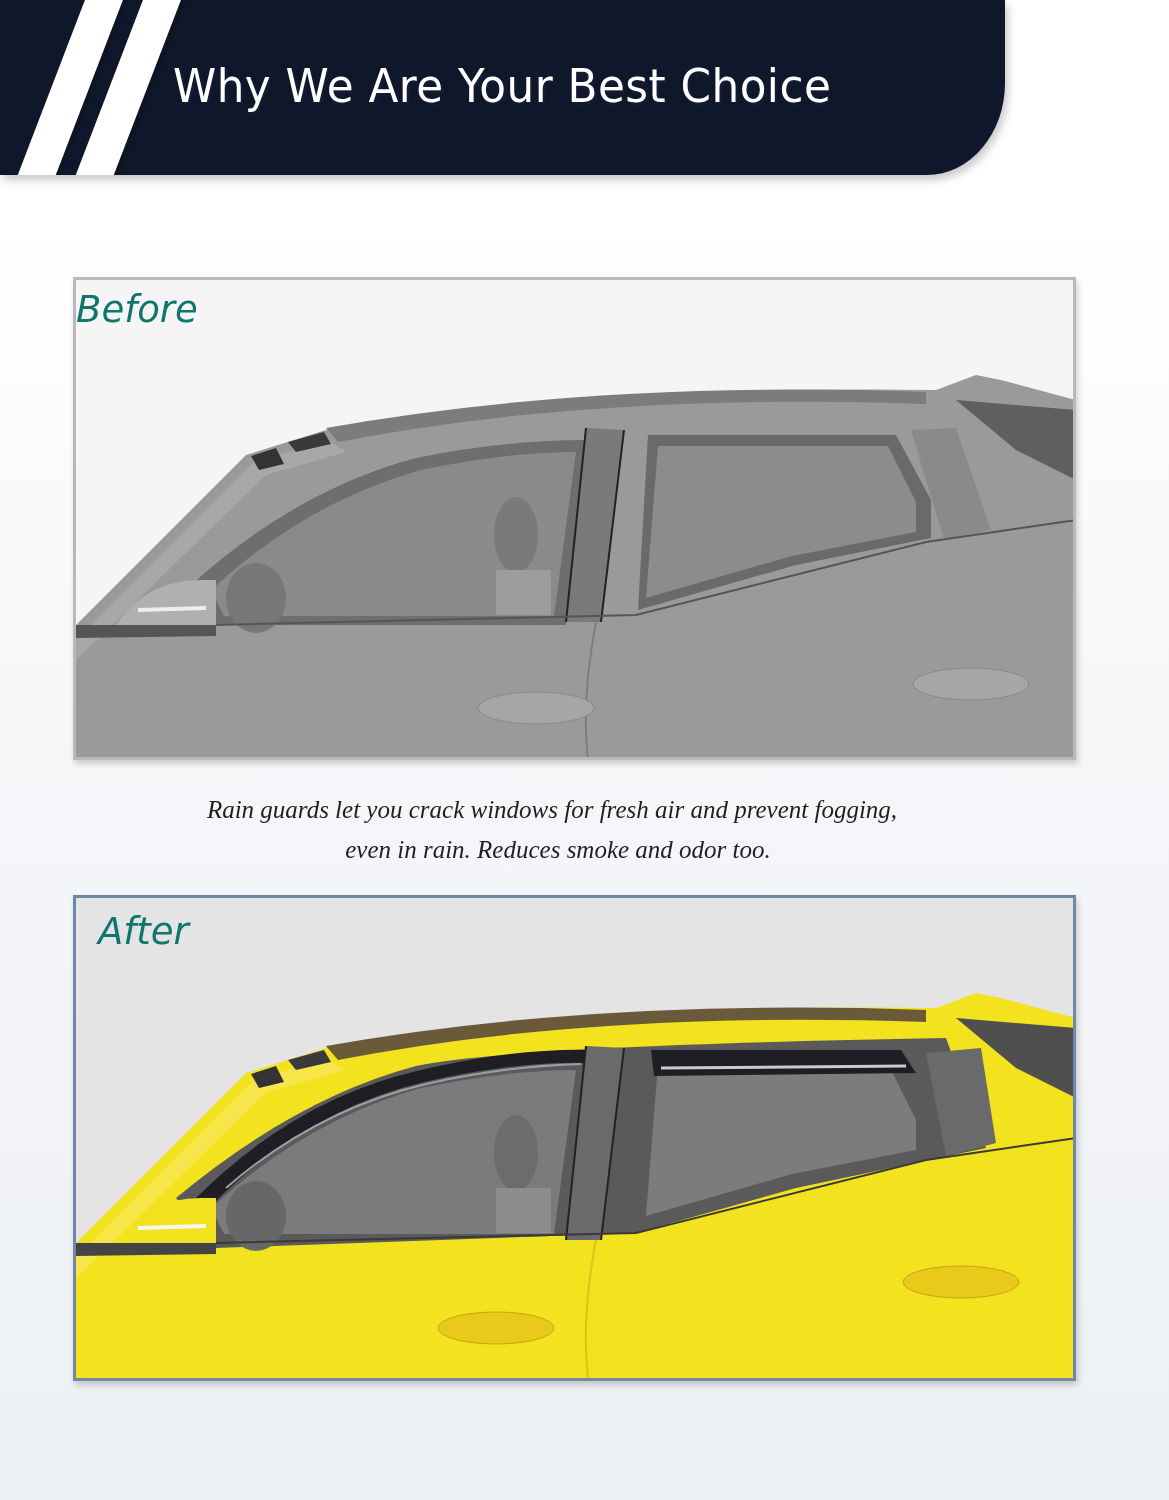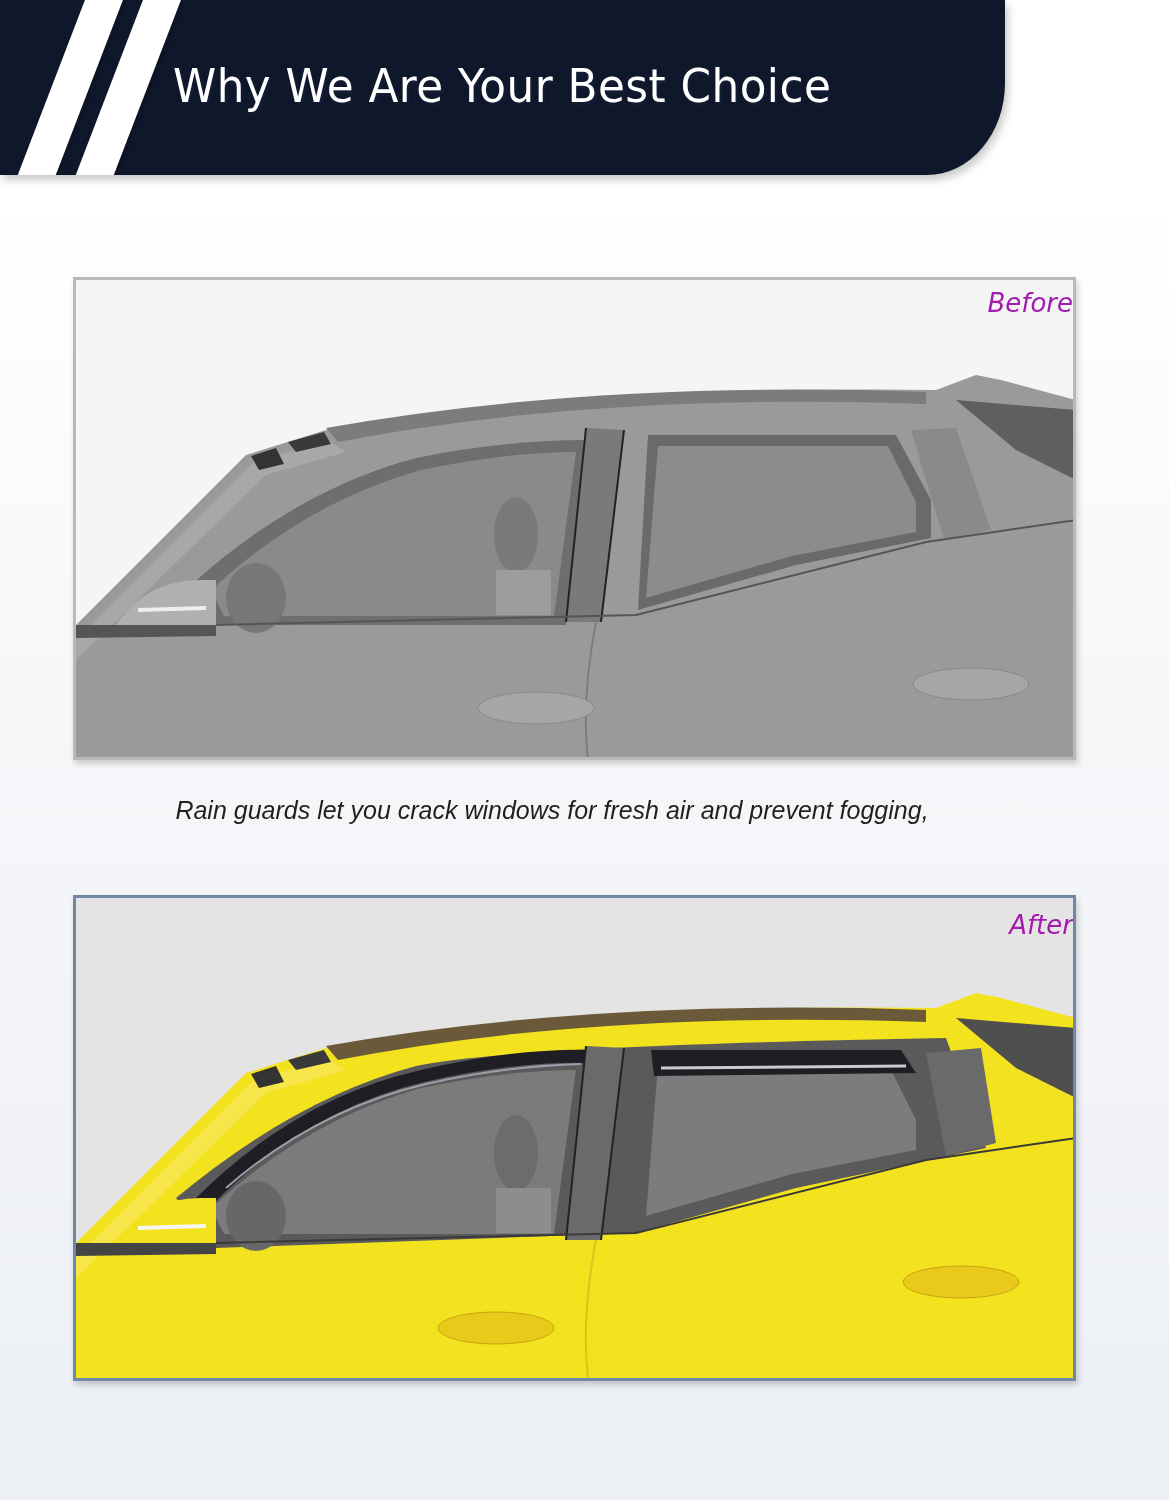--- a/index.html
+++ b/index.html
@@ -36,31 +36,31 @@
     box-sizing:border-box; overflow:hidden;
     box-shadow: 2px 4px 6px rgba(0,0,0,0.18);
   }
   .panel.before {
     top:277px; height:483px; border:3px solid #b9b9bb; background:#f5f5f5;
   }
   .panel.after {
     top:895px; height:486px; border:3px solid #7088a8; background:#e4e4e4;
   }
   .panel-label {
-    position:absolute; left:0; right:0; text-align:right;
-    font-style:italic; color:#a21caf; font-size:26px;
+    position:absolute; left:0; right:0; text-align:left;
+    font-style:italic; color:#0f766e; font-size:37px;
     font-family:"DejaVu Sans", sans-serif; z-index:2;
   }
   .panel.before .panel-label { top:8px; }
-  .panel.after .panel-label { top:12px; padding-left:8px; }
+  .panel.after .panel-label { top:12px; padding-left:22px; }
   .car-svg { position:absolute; left:0; top:0; width:1000px; height:480px; }
   .caption {
     position:absolute; left:0; width:1116px; text-align:center;
     font-style:italic; color:#1f1f1f; font-size:25px; line-height:40px;
-    font-family:Liberation Sans, sans-serif;
+    font-family:Liberation Serif, serif;
   }
   .caption .l1 { display:block; padding-right:12px; }
   .caption .l2 { display:block; }
 </style>
 </head>
 <body>
 
 <div class="banner">
   <div class="stripe s1"></div>
   <div class="stripe s2"></div>
@@ -103,20 +103,21 @@
 
     <path d="M520 342 Q505 420 512 480" stroke="#7d7d7d" stroke-width="2" fill="none"></path>
 
     <ellipse cx="460" cy="428" rx="58" ry="16" fill="#a6a6a6" stroke="#8a8a8a"></ellipse>
     <ellipse cx="895" cy="404" rx="58" ry="16" fill="#a6a6a6" stroke="#8a8a8a"></ellipse>
   </svg>
 </div>
 
 <div class="caption" style="top:790px;">
   <span class="l1">Rain guards let you crack windows for fresh air and prevent fogging,</span>
+  <span class="l2">even in rain. Reduces smoke and odor too.</span>
 </div>
 
 <div class="panel after">
   <div class="panel-label">After</div>
   <svg class="car-svg" viewBox="0 0 1000 480" preserveAspectRatio="none">
 
     <path d="M0 345 L170 175 L250 150 Q520 105 860 110 L900 95 L925 100 L1000 120 L1000 480 L0 480 Z" fill="#f3e21e"></path>
     <path d="M250 148 Q520 100 850 112 L850 124 Q520 112 262 162 Z" fill="#6b5a3a"></path>
     <path d="M0 360 L180 180 L255 162 L270 172 L190 195 L0 380 Z" fill="#f6e64a"></path>
 

